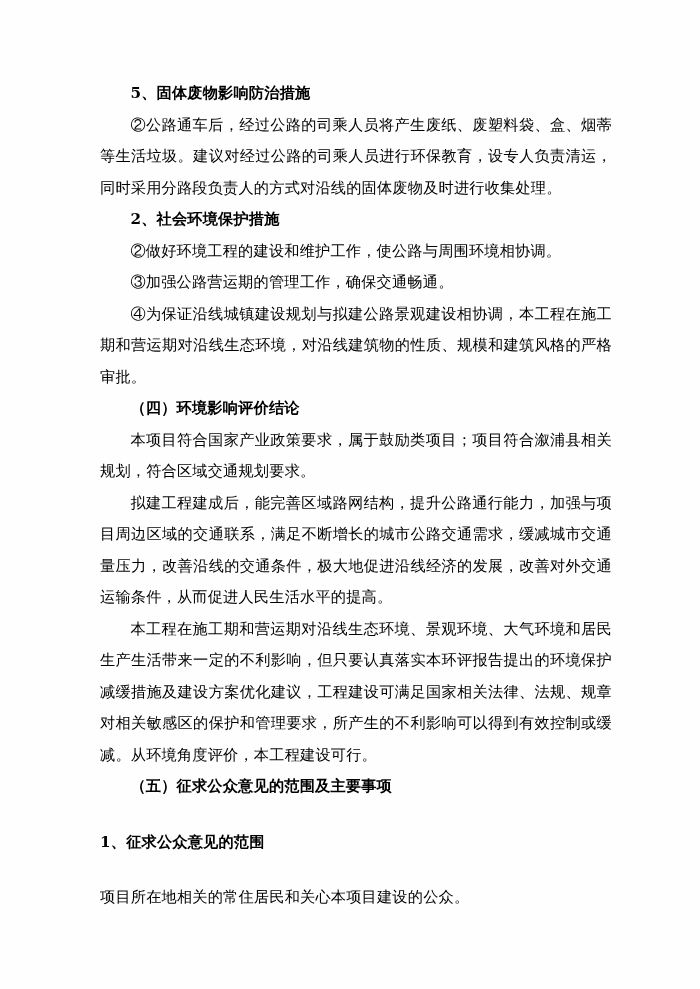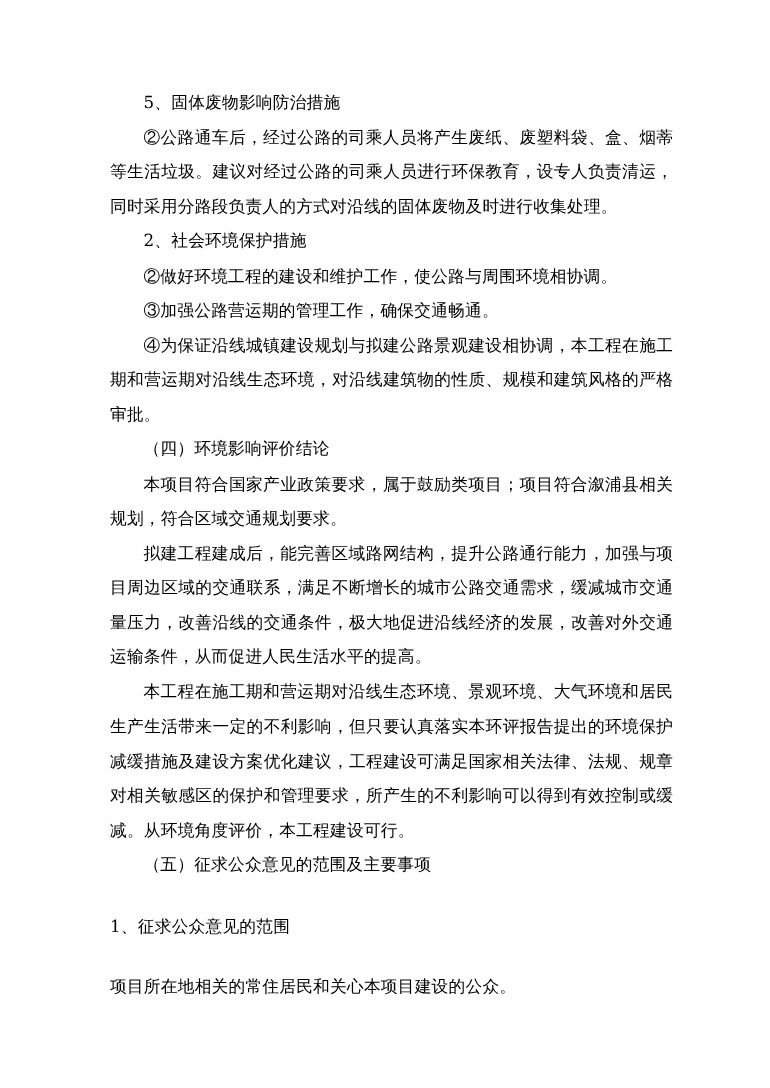--- a/index.html
+++ b/index.html
@@ -35,25 +35,25 @@
     white-space: pre-wrap;
   }
   .indent2 {
     text-indent: 2em;
   }
   .noindent {
     text-indent: 0;
     margin-top: 24px;
   }
   .bold {
-    font-weight: 400;
+    font-weight: 700;
   }
   .heading-num {
     text-indent: 2em;
-    font-weight: 400;
+    font-weight: 700;
   }
 </style>
 </head>
 <body>
 
 <div class="page">
   <div class="doc-body">
     <p class="heading-num">5、固体废物影响防治措施</p>
     <p class="indent2">②公路通车后，经过公路的司乘人员将产生废纸、废塑料袋、盒、烟蒂等生活垃圾。建议对经过公路的司乘人员进行环保教育，设专人负责清运，同时采用分路段负责人的方式对沿线的固体废物及时进行收集处理。</p>
     <p class="heading-num">2、社会环境保护措施</p>

